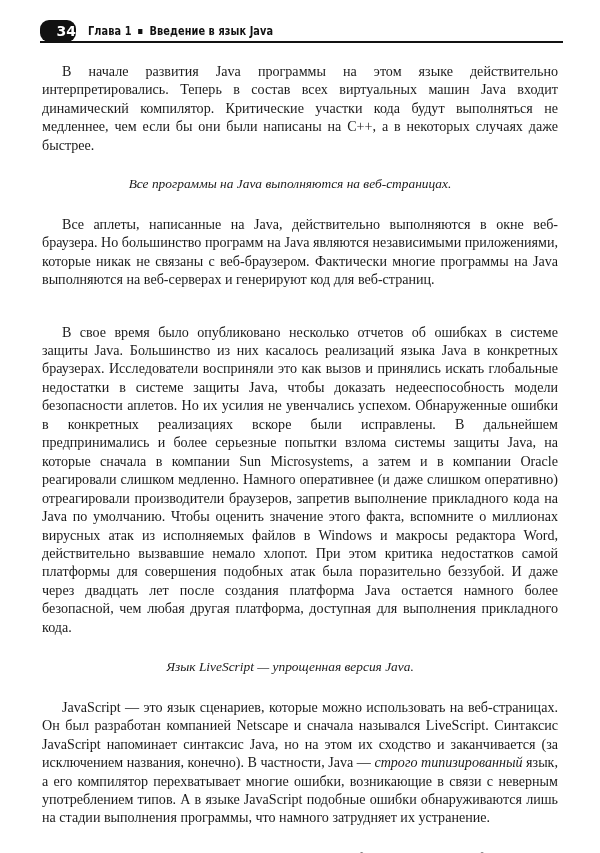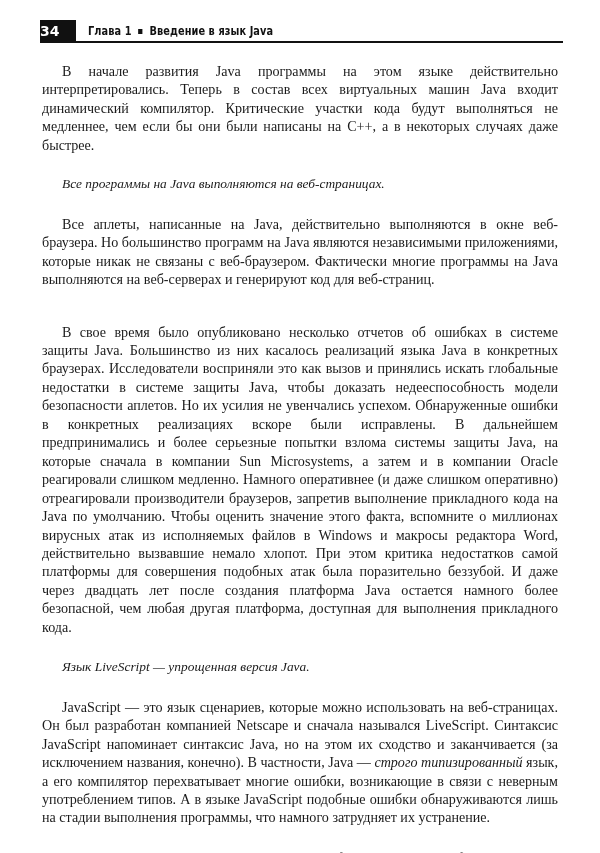--- a/index.html
+++ b/index.html
@@ -1,27 +1,27 @@
 <!DOCTYPE html>
 <html><head>
   <meta charset="utf-8">
   <style>
     html, body { margin: 0; padding: 0; background: #ffffff; }
     body { width: 600px; height: 853px; position: relative; overflow: hidden; color: #1a1a1a; }
     .header { position: absolute; left: 40px; top: 20px; width: 523px; height: 22px; }
     .page-num { position: absolute; left: 0; top: 0; width: 36px; height: 22px; background: #111; color: #fff;
-      font-family: "DejaVu Sans", sans-serif; font-weight: bold; font-size: 14px; line-height: 22px; text-align: left; }
+      font-family: "DejaVu Sans", sans-serif; font-weight: bold; font-size: 14px; line-height: 22px; text-align: right; border-radius: 9px; }
     .running-head { position: absolute; left: 48px; top: 0; height: 22px; line-height: 22px;
       font-family: "DejaVu Sans", sans-serif; font-weight: bold; font-size: 11.5px; letter-spacing: 0.1px; color: #111; transform: scaleX(0.85); transform-origin: left center; white-space: nowrap; }
     .running-head .sq { display: inline-block; width: 5px; height: 5px; background: #111; margin: 0 8px 1px 8px; vertical-align: middle; }
     .rule { position: absolute; left: 0; top: 21px; width: 523px; height: 2px; background: #111; }
     .content { position: absolute; left: 38px; top: 58px; width: 524px;
       font-family: "Liberation Serif", serif; font-size: 14.1px; line-height: 18.45px; color: #1a1a1a; text-align: justify; }
     p { margin: 4px; text-indent: 20px; hyphens: auto; }
-    .myth { font-style: italic; text-indent: 0; padding-left: 20px; padding-right: 40px; text-align: left; font-size: 13.4px; }
+    .myth { font-style: italic; text-indent: 0; padding-left: 20px; padding-right: 40px; text-align: center; font-size: 13.4px; }
     .gap-s { height: 13px; }
     .gap-m { height: 14px; }
   </style>
 </head>
 <body>
 
 <div class="header">
   <div class="page-num">34</div>
   <div class="running-head">
     <span>Глава 1</span><span class="sq"></span><span>Введение в язык Java</span>

